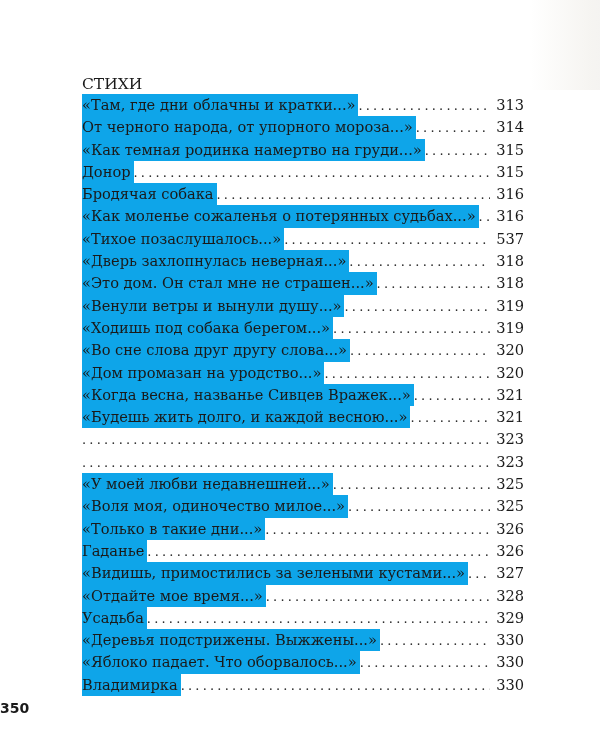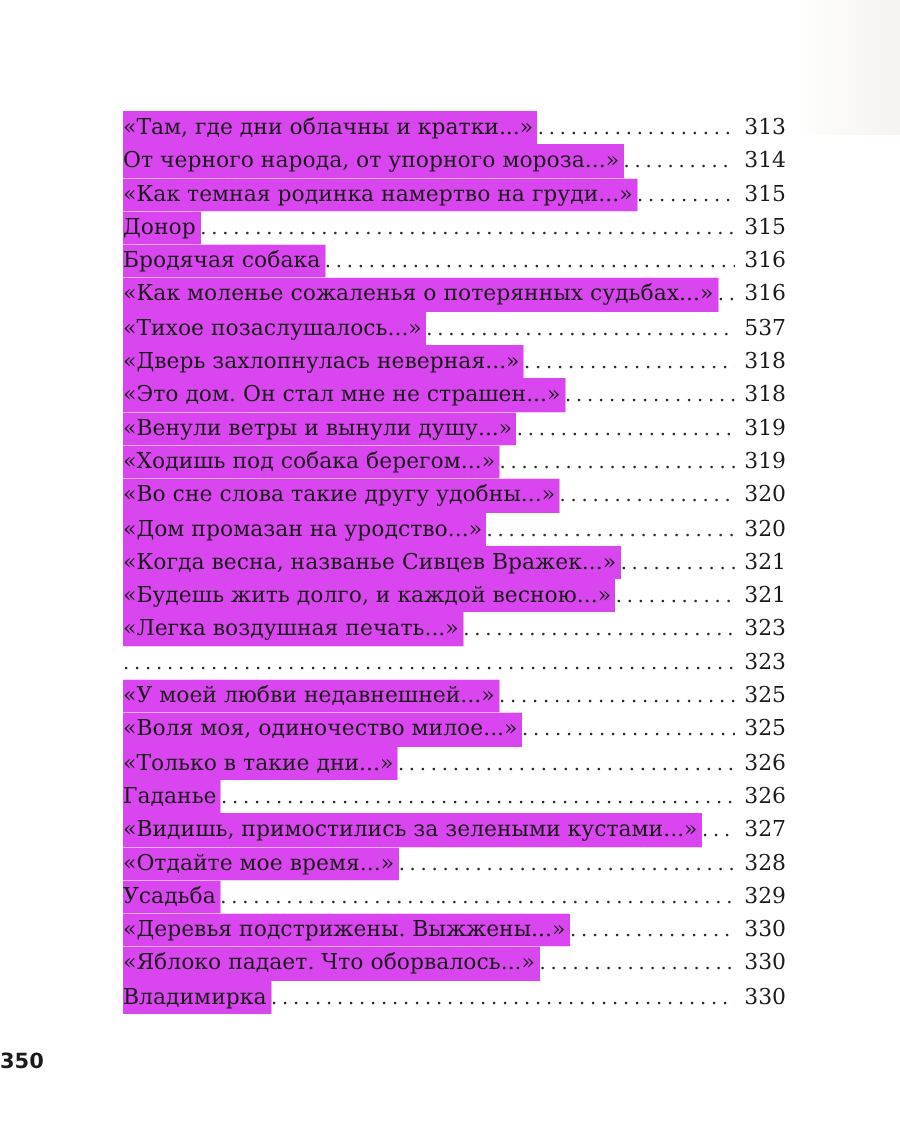--- a/index.html
+++ b/index.html
@@ -48,21 +48,21 @@
       align-items: baseline;
       height: 22.3px;
       line-height: 22.3px;
       font-size: 14.6px;
       white-space: nowrap;
       overflow: hidden;
     }
     .entry .title {
       flex: 0 0 auto;
       padding-right: 3px;
-      background: #d946ef;
+      background: #0ea5e9;
     }
     .entry .leader {
       flex: 1 1 auto;
       overflow: hidden;
       white-space: nowrap;
       letter-spacing: 3.2px;
       color: #2a2a2a;
       font-size: 13px;
     }
     .entry .leader::after {
@@ -85,20 +85,21 @@
       font-size: 14px;
       color: #1a1a1a;
     }
   </style>
 </head>
 <body>
 
 <div class="edge-shadow"></div>
 
 <div class="toc">
+  <h2 class="section-title">СТИХИ</h2>
   <ul class="entries">
     <li class="entry">
         <span class="title">«Там, где дни облачны и кратки...»</span>
         <span class="leader"></span>
         <span class="page">313</span>
       </li>
     <li class="entry">
         <span class="title">От черного народа, от упорного мороза...»</span>
         <span class="leader"></span>
         <span class="page">314</span>
@@ -142,41 +143,40 @@
         <span class="title">«Венули ветры и вынули душу...»</span>
         <span class="leader"></span>
         <span class="page">319</span>
       </li>
     <li class="entry">
         <span class="title">«Ходишь под собака берегом...»</span>
         <span class="leader"></span>
         <span class="page">319</span>
       </li>
     <li class="entry">
-        <span class="title">«Во сне слова такие другу удобны...»</span>
+        <span class="title">«Во сне слова друг другу слова...»</span>
         <span class="leader"></span>
         <span class="page">320</span>
       </li>
     <li class="entry">
         <span class="title">«Дом промазан на уродство...»</span>
         <span class="leader"></span>
         <span class="page">320</span>
       </li>
     <li class="entry">
         <span class="title">«Когда весна, названье Сивцев Вражек...»</span>
         <span class="leader"></span>
         <span class="page">321</span>
       </li>
     <li class="entry">
         <span class="title">«Будешь жить долго, и каждой весною...»</span>
         <span class="leader"></span>
         <span class="page">321</span>
       </li>
     <li class="entry">
-        <span class="title">«Легка воздушная печать...»</span>
         <span class="leader"></span>
         <span class="page">323</span>
       </li>
     <li class="entry">
         <span class="leader"></span>
         <span class="page">323</span>
       </li>
     <li class="entry">
         <span class="title">«У моей любви недавнешней...»</span>
         <span class="leader"></span>

